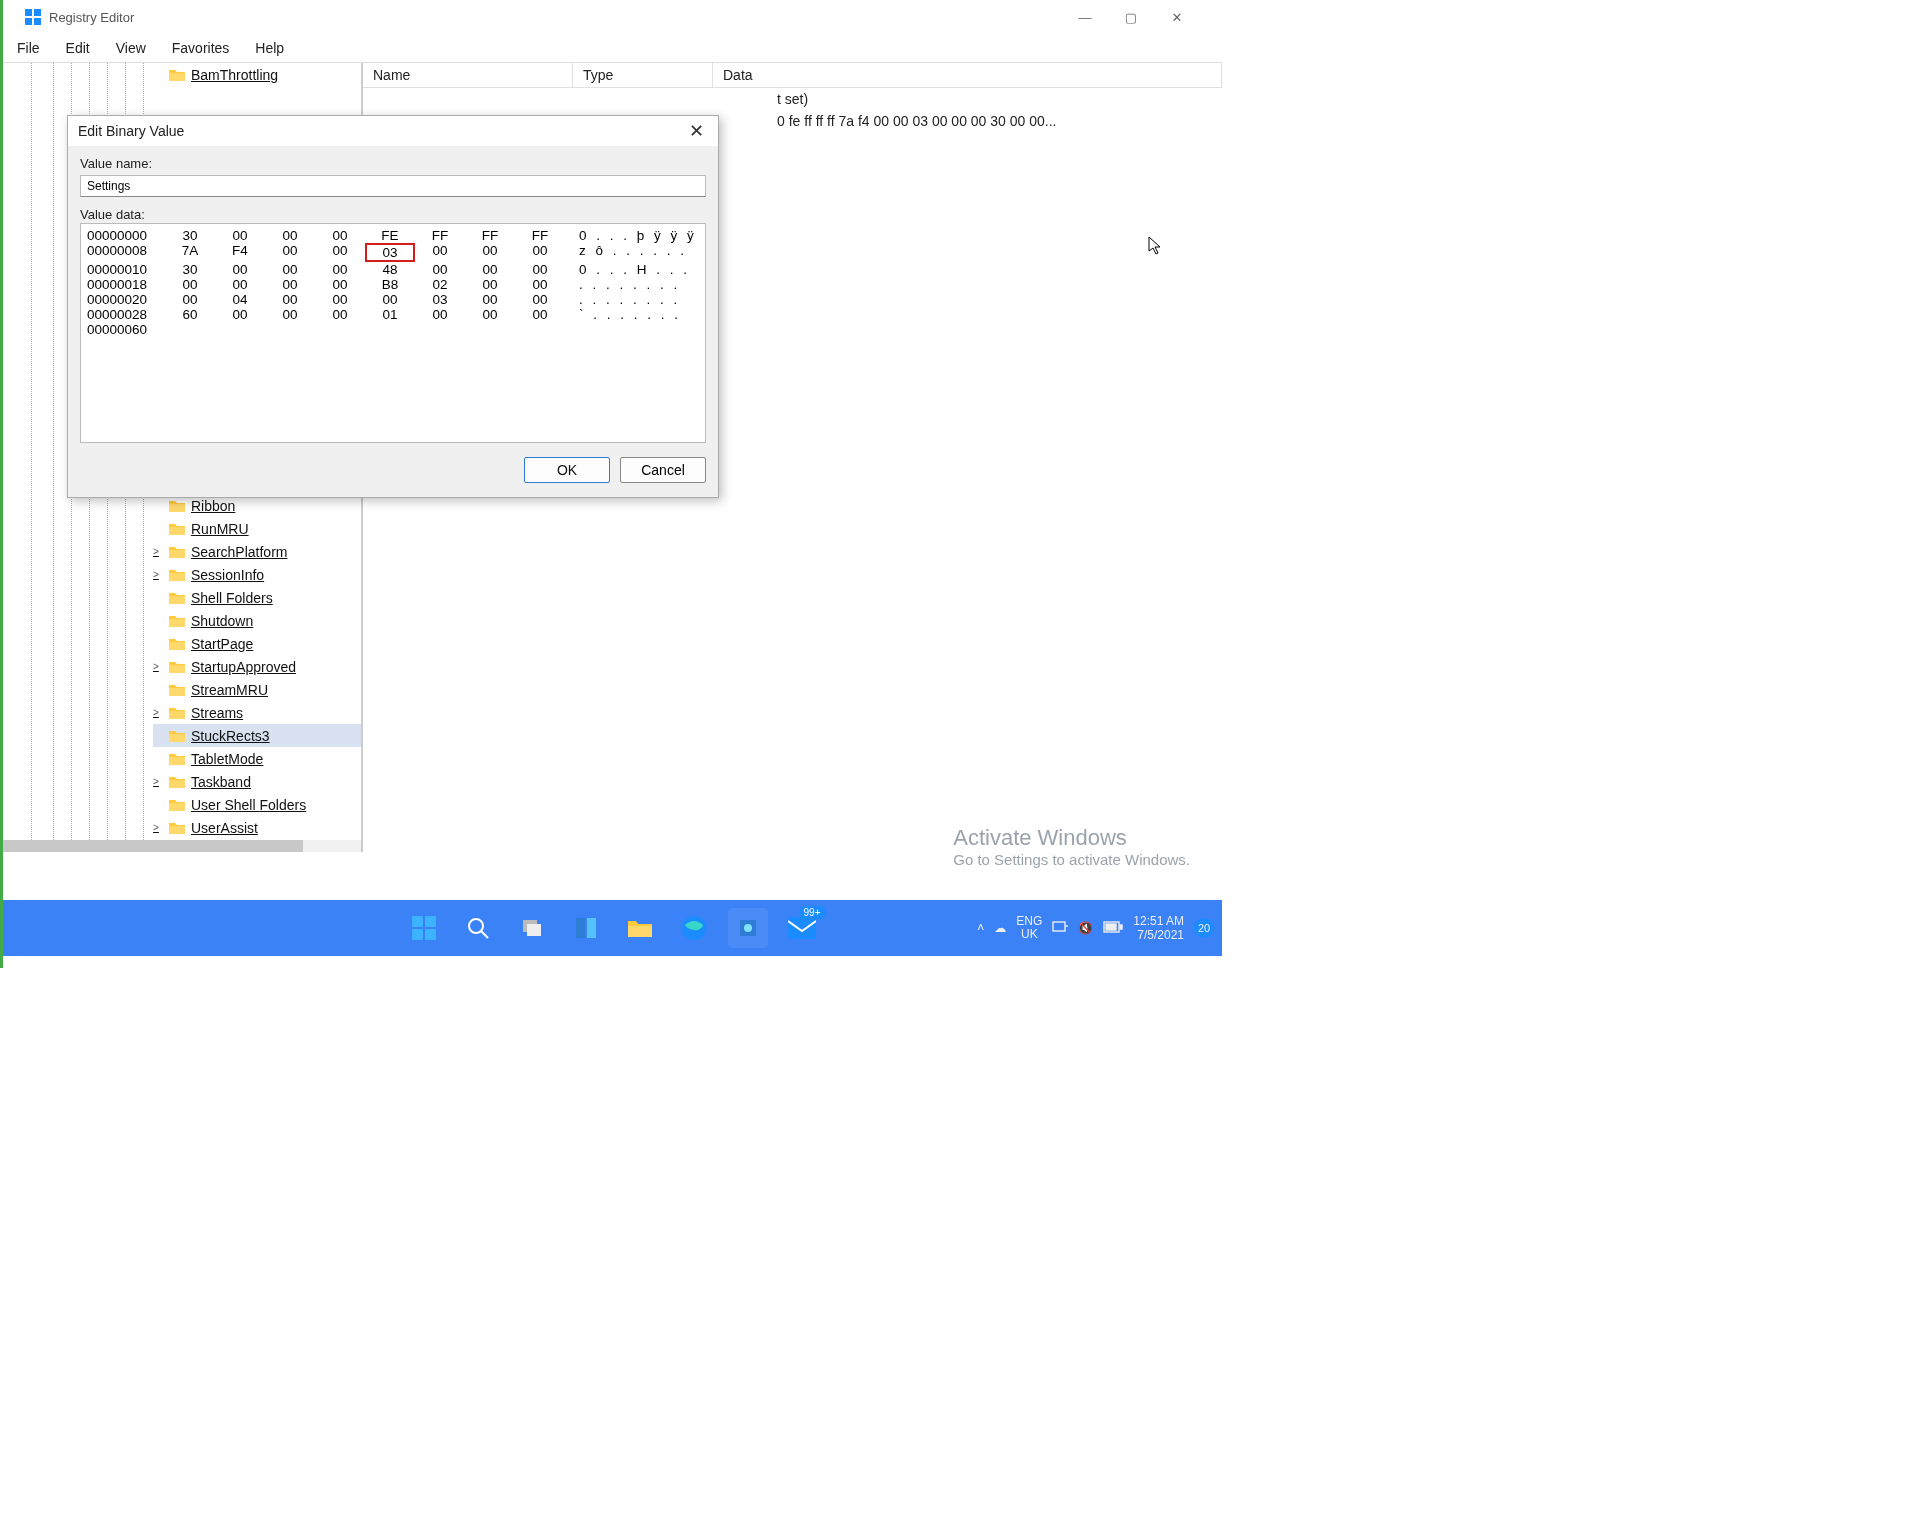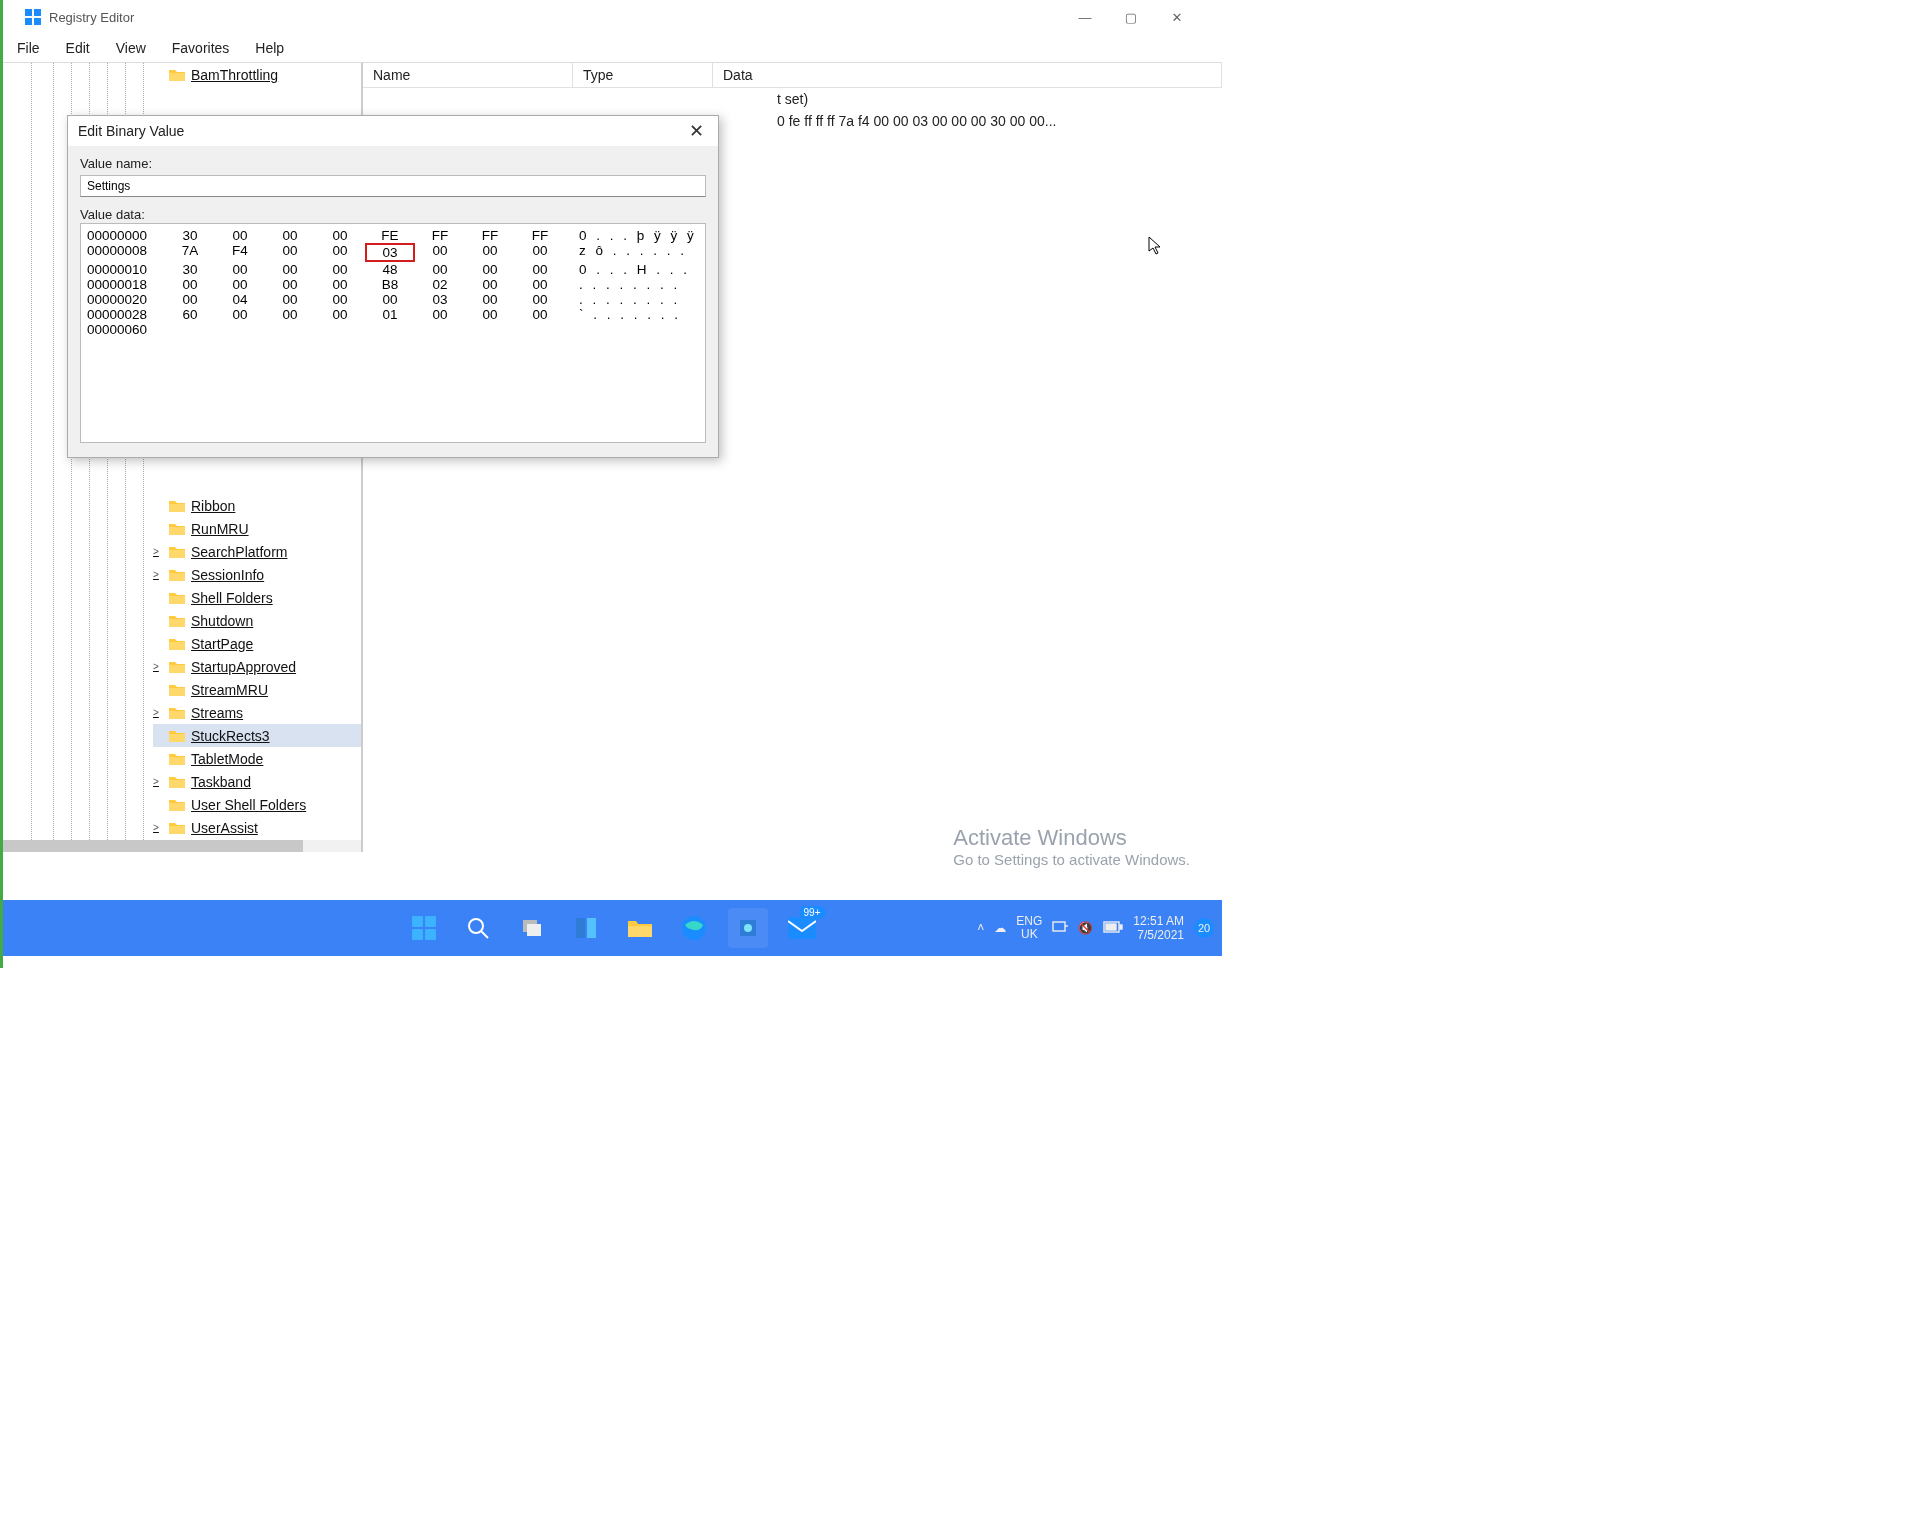--- a/index.html
+++ b/index.html
@@ -284,20 +284,24 @@
       <label>Value data:</label>
       <div class="hex-editor" id="hexed">
           <div class="hex-row"><span class="hex-off">00000000</span><span class="hex-bytes"><span>30</span><span>00</span><span>00</span><span>00</span><span>FE</span><span>FF</span><span>FF</span><span>FF</span></span><span class="hex-ascii">0 . . . þ ÿ ÿ ÿ</span></div>
           <div class="hex-row"><span class="hex-off">00000008</span><span class="hex-bytes"><span>7A</span><span>F4</span><span>00</span><span>00</span><span><span class="hex-hl">03</span></span><span>00</span><span>00</span><span>00</span></span><span class="hex-ascii">z ô . . . . . .</span></div>
           <div class="hex-row"><span class="hex-off">00000010</span><span class="hex-bytes"><span>30</span><span>00</span><span>00</span><span>00</span><span>48</span><span>00</span><span>00</span><span>00</span></span><span class="hex-ascii">0 . . . H . . .</span></div>
           <div class="hex-row"><span class="hex-off">00000018</span><span class="hex-bytes"><span>00</span><span>00</span><span>00</span><span>00</span><span>B8</span><span>02</span><span>00</span><span>00</span></span><span class="hex-ascii">. . . . . . . .</span></div>
           <div class="hex-row"><span class="hex-off">00000020</span><span class="hex-bytes"><span>00</span><span>04</span><span>00</span><span>00</span><span>00</span><span>03</span><span>00</span><span>00</span></span><span class="hex-ascii">. . . . . . . .</span></div>
           <div class="hex-row"><span class="hex-off">00000028</span><span class="hex-bytes"><span>60</span><span>00</span><span>00</span><span>00</span><span>01</span><span>00</span><span>00</span><span>00</span></span><span class="hex-ascii">` . . . . . . .</span></div>
           <div class="hex-row"><span class="hex-off">00000060</span><span class="hex-bytes"><span></span><span></span><span></span><span></span><span></span><span></span><span></span><span></span></span><span class="hex-ascii"></span></div>
         </div>
+      <div class="dlg-btns">
+        <button class="primary">OK</button>
+        <button>Cancel</button>
+      </div>
     </div>
   </div>
 
   <div class="watermark">
     <div class="l1">Activate Windows</div>
     <div class="l2">Go to Settings to activate Windows.</div>
   </div>
 
   <div class="cursor">
     <svg width="16" height="20" viewBox="0 0 16 20">

